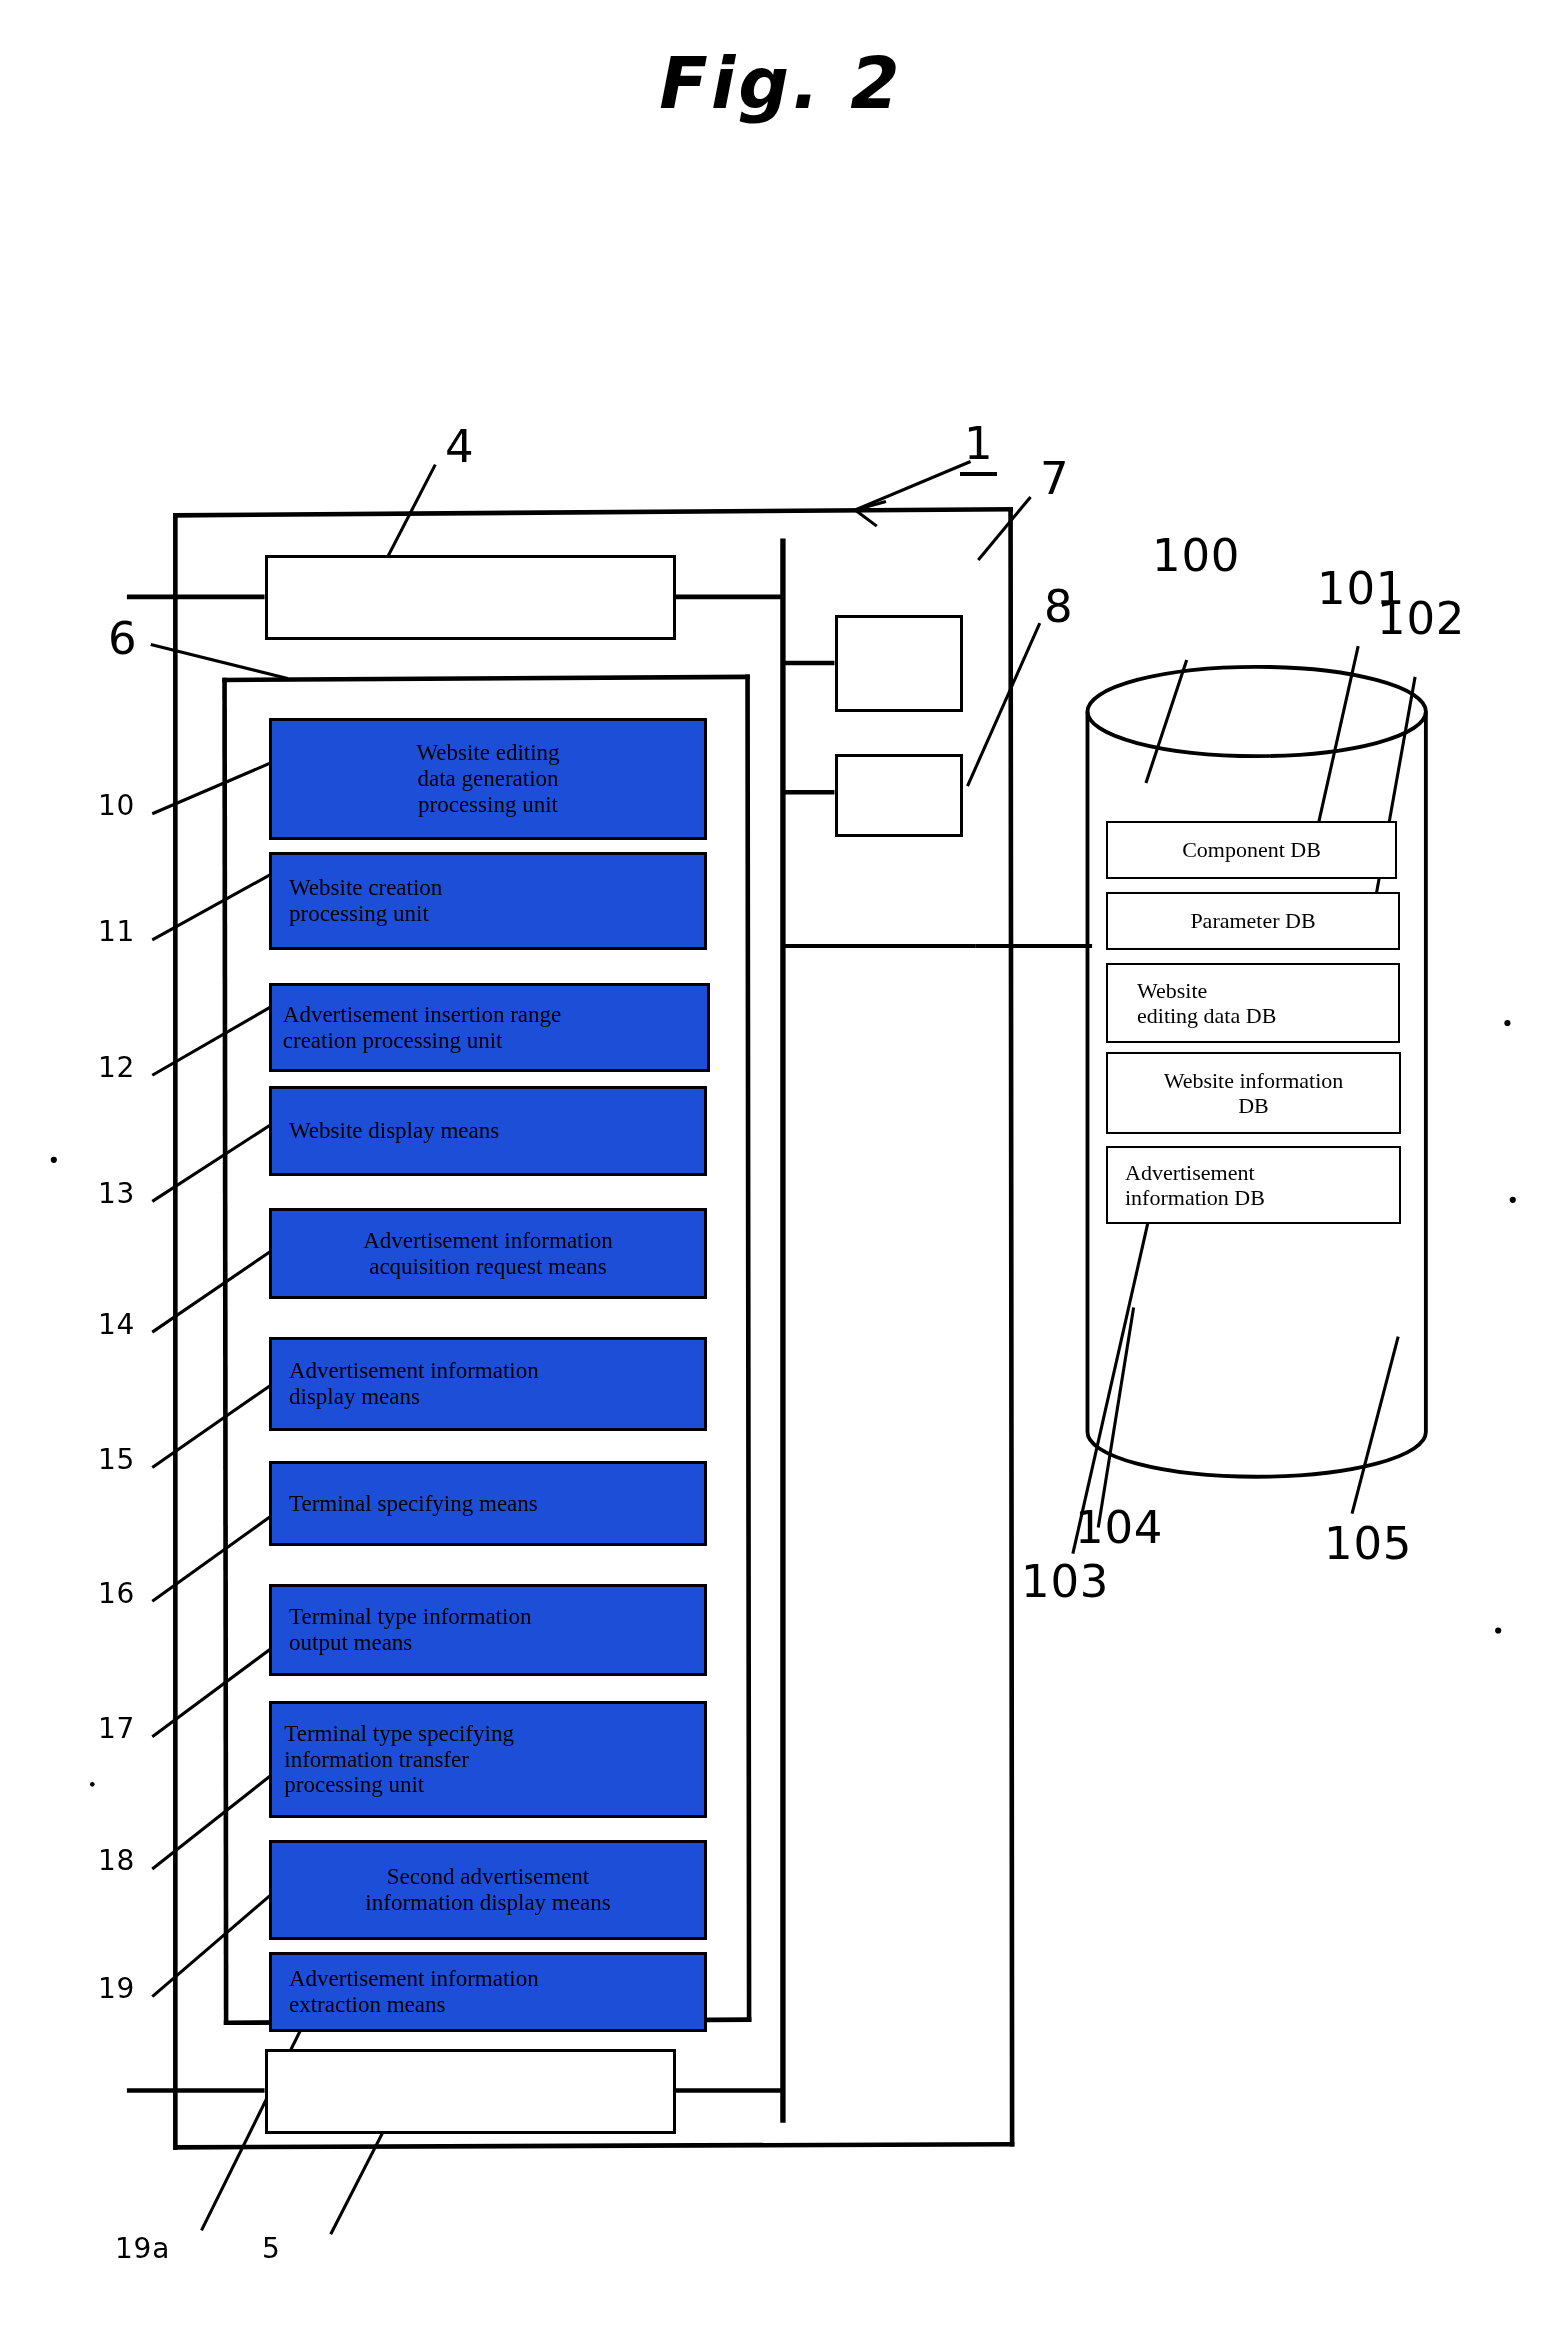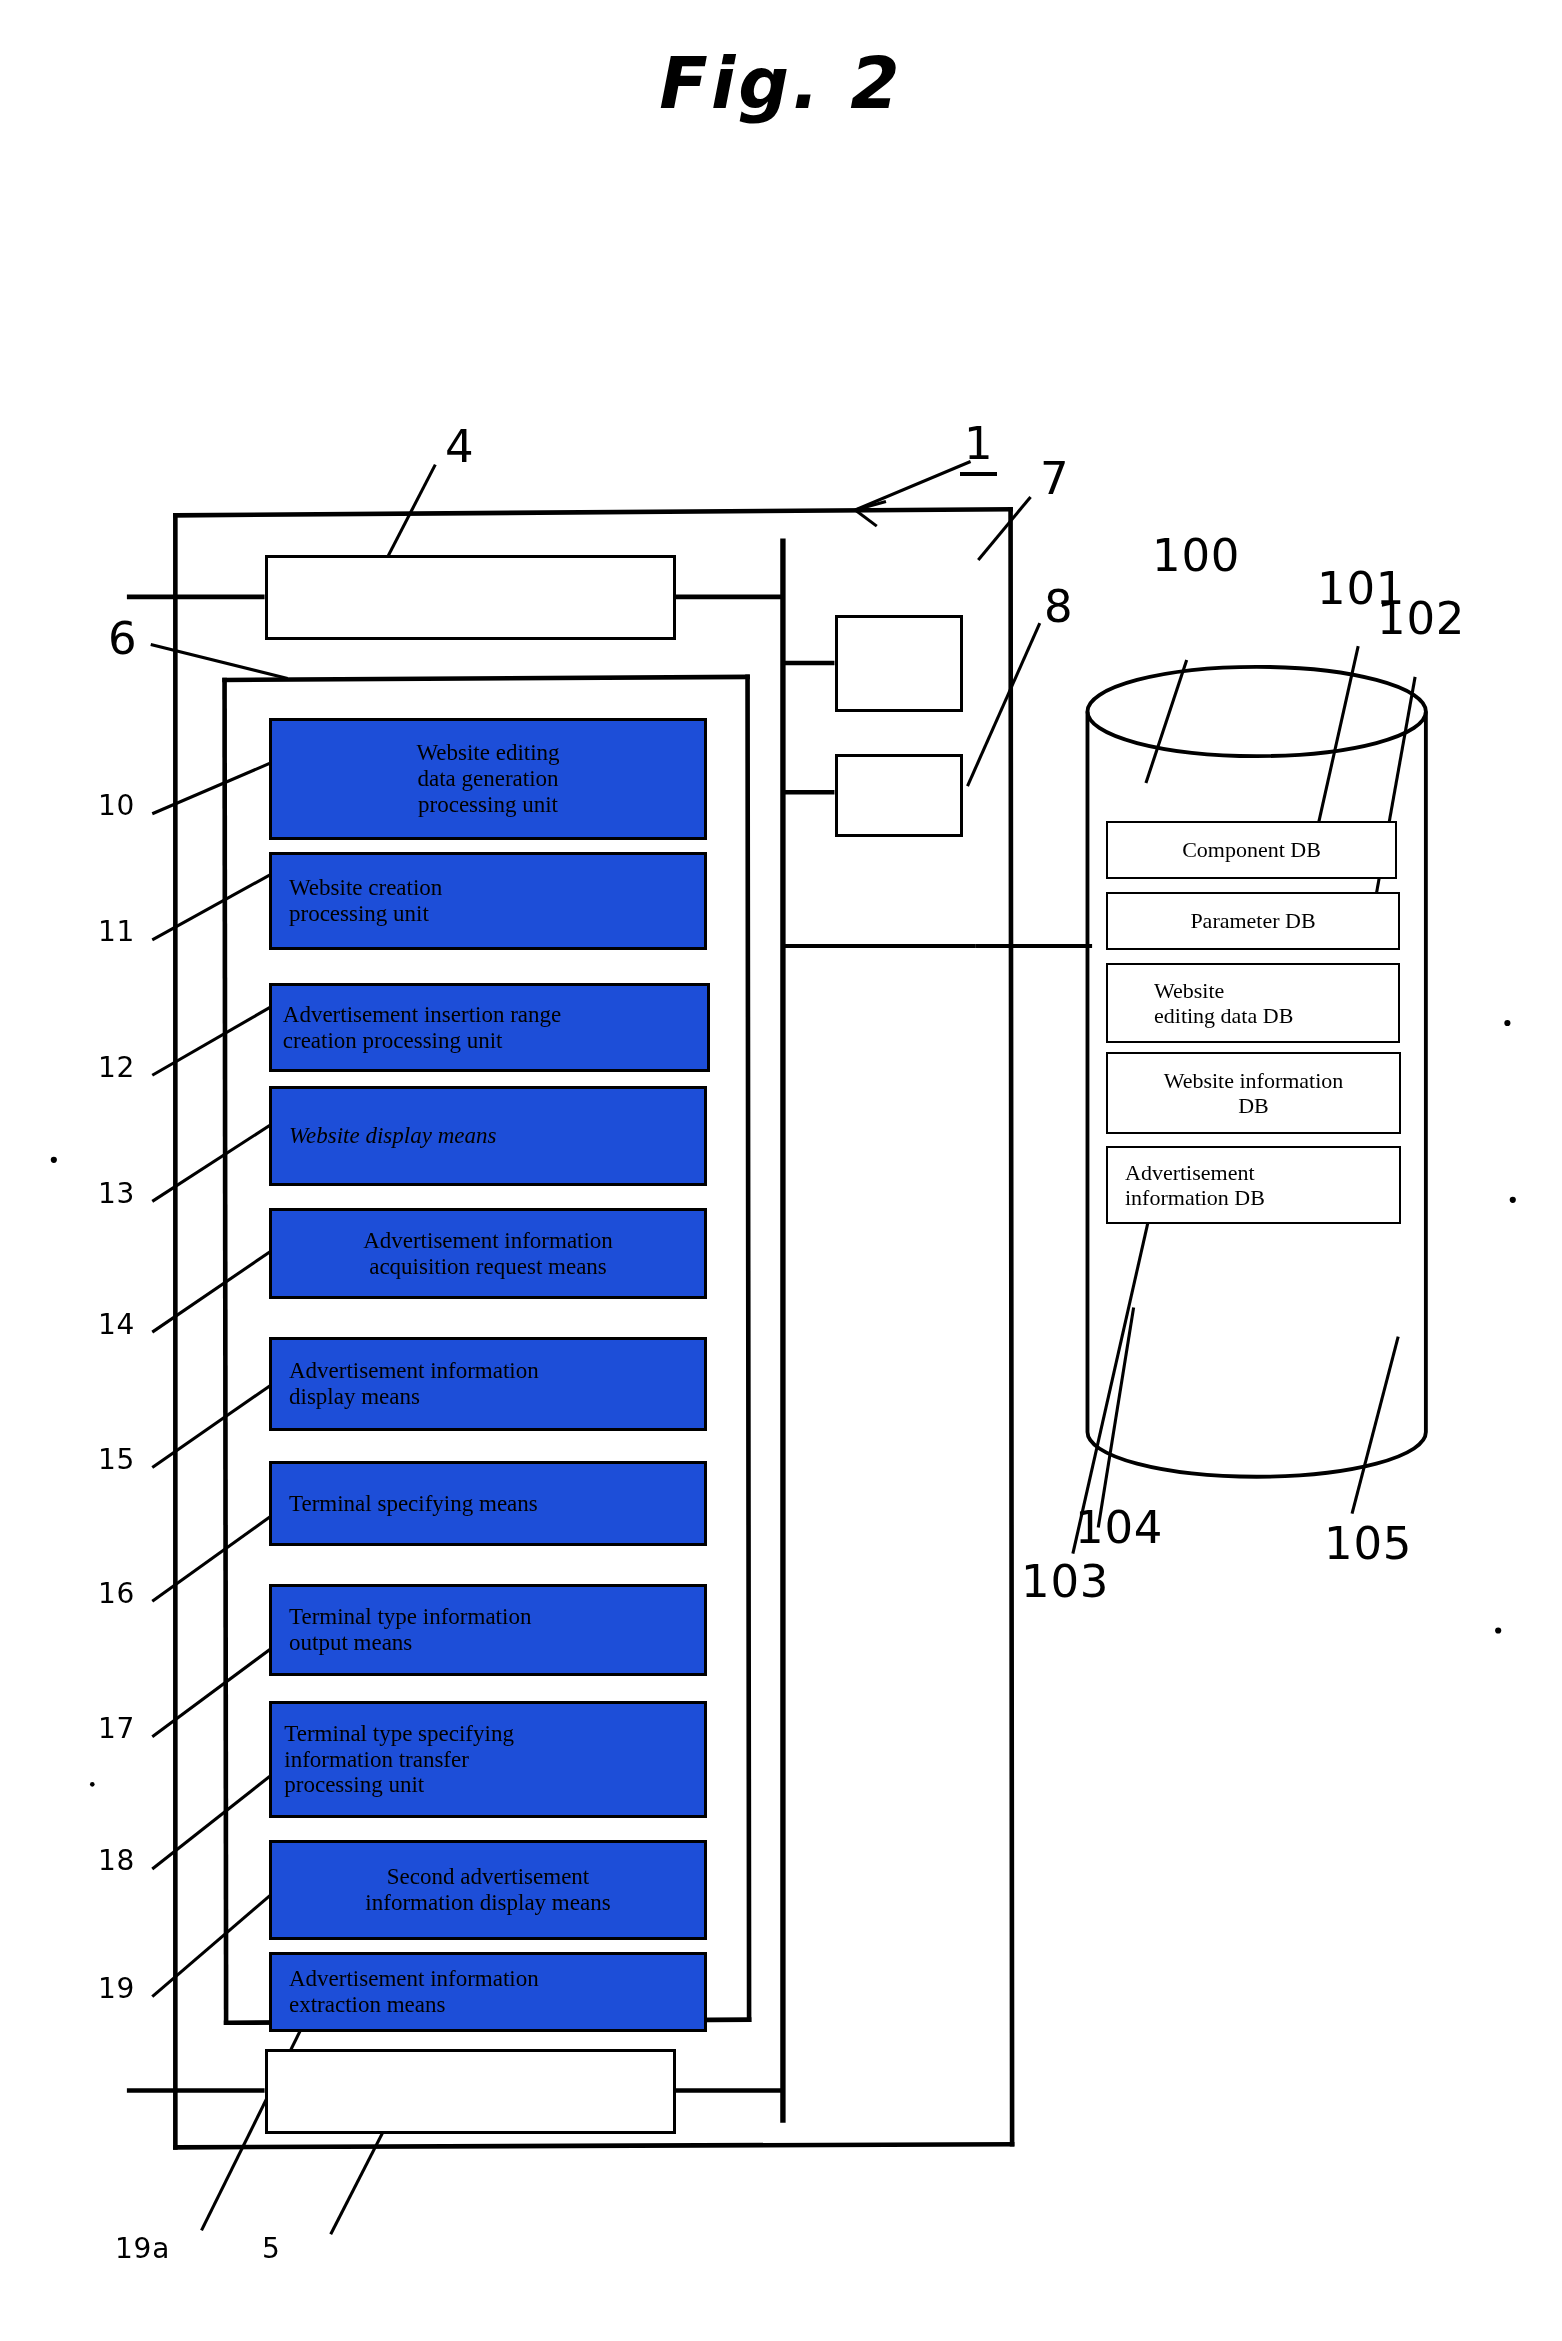--- a/index.html
+++ b/index.html
@@ -153,21 +153,21 @@
   </div>
 
   <div class="box lft" style="left:269px;top:852px;width:438px;height:98px;">
     <span class="t">Website creation<br>processing unit</span>
   </div>
 
   <div class="box lft" style="left:269px;top:983px;width:441px;height:89px;padding-left:10.8px;">
     <span class="t">Advertisement insertion range<br>creation processing unit</span>
   </div>
 
-  <div class="box lft" style="left:269px;top:1086px;width:438px;height:100px;font-style:italic;">
+  <div class="box lft" style="left:269px;top:1086px;width:438px;height:90px;">
     <span class="t">Website display means</span>
   </div>
 
   <div class="box ctr" style="left:269px;top:1208px;width:438px;height:91px;">
     <span class="t">Advertisement information<br>acquisition request means</span>
   </div>
 
   <div class="box lft" style="left:269px;top:1337px;width:438px;height:94px;">
     <span class="t">Advertisement information<br>display means</span>
   </div>
@@ -193,21 +193,21 @@
   </div>
 
   <div class="dbbox ctr" style="left:1106px;top:821px;width:291px;height:58px;">
     <span class="t">Component DB</span>
   </div>
 
   <div class="dbbox ctr" style="left:1106px;top:892px;width:294px;height:58px;">
     <span class="t">Parameter DB</span>
   </div>
 
-  <div class="dbbox lft" style="left:1106px;top:963px;width:294px;height:80px;padding-left:46px;">
+  <div class="dbbox lft" style="left:1106px;top:963px;width:294px;height:80px;padding-left:29px;">
     <span class="t">Website<br>editing data DB</span>
   </div>
 
   <div class="dbbox ctr" style="left:1106px;top:1052px;width:295px;height:82px;">
     <span class="t">Website information<br>DB</span>
   </div>
 
   <div class="dbbox lft" style="left:1106px;top:1146px;width:295px;height:78px;padding-left:17px;">
     <span class="t">Advertisement<br>information DB</span>
   </div>

